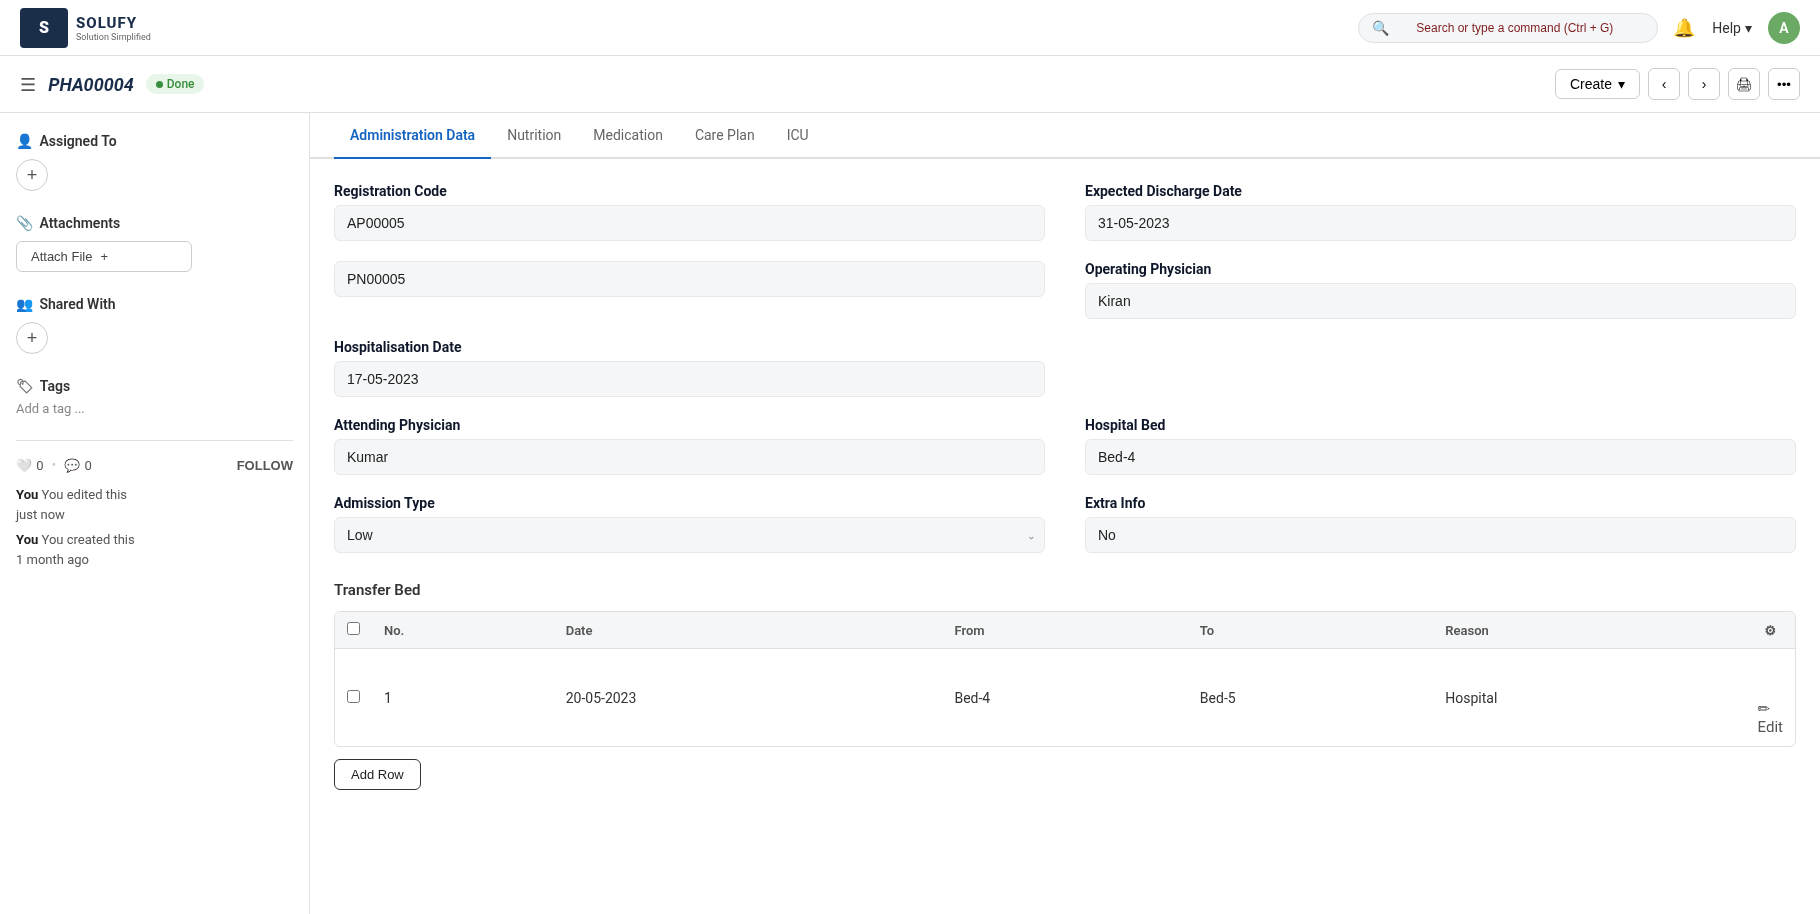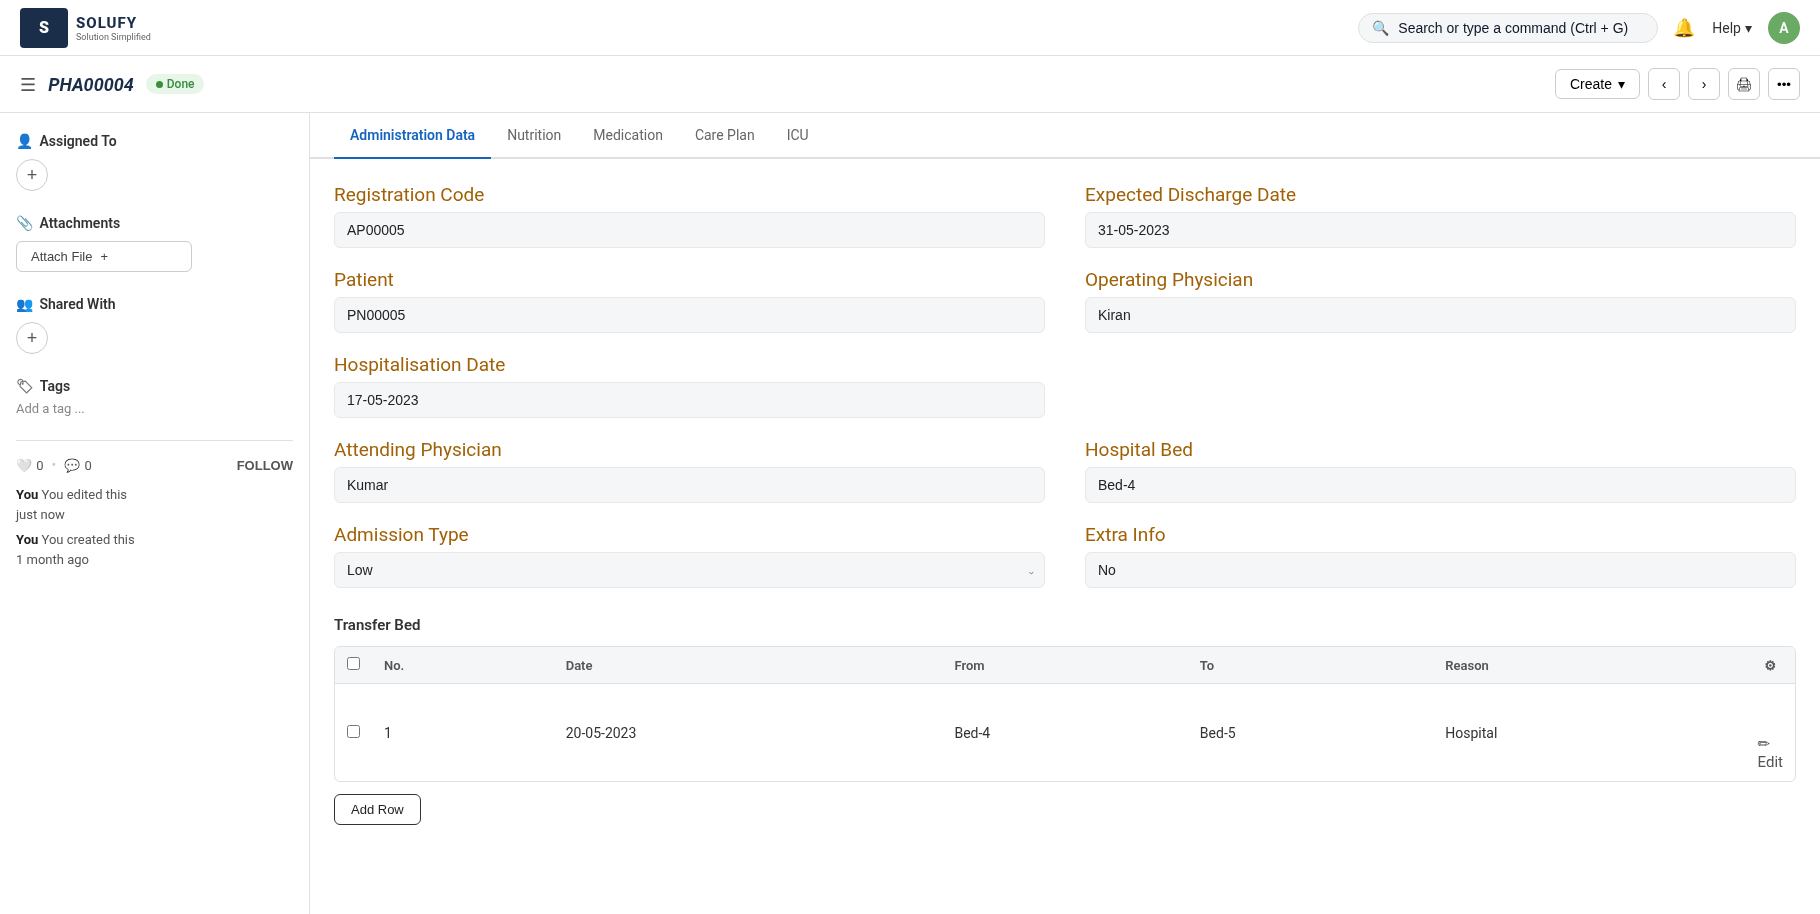--- a/index.html
+++ b/index.html
@@ -62,23 +62,24 @@
       border: 1px solid #e0e0e0;
       border-radius: 20px;
       padding: 6px 14px;
       width: 300px;
       gap: 8px;
     }
     .search-bar input {
       border: none;
       background: transparent;
       outline: none;
-      font-size: 14px;
-      color: #0f172a;
+      font-size: 12px;
+      color: #7f1d1d;
       width: 100%;
+      margin-left: 18px;
     }
     .header-icons {
       display: flex;
       align-items: center;
       gap: 16px;
     }
     .bell-icon {
       font-size: 18px;
       color: #555;
       cursor: pointer;
@@ -303,21 +304,21 @@
 
     
     .form-area { padding: 24px; }
     .form-grid {
       display: grid;
       grid-template-columns: 1fr 1fr;
       gap: 20px 40px;
       margin-bottom: 28px;
     }
     .form-group { display: flex; flex-direction: column; gap: 6px; }
-    .form-label { font-size: 19px; color: #a16207; }
+    .form-label { font-size: 14px; color: #0f172a; font-weight: bold; }
     .form-input {
       background: #f5f6f7;
       border: 1px solid #e8e8e8;
       border-radius: 6px;
       padding: 9px 12px;
       font-size: 14px;
       color: #222;
       outline: none;
     }
     .form-select {
@@ -521,21 +522,20 @@
           <label class="form-label">Registration Code</label>
           <input class="form-input" type="text" value="AP00005" style="">
         </div>
 
         <div class="form-group">
           <label class="form-label">Expected Discharge Date</label>
           <input class="form-input" type="text" value="31-05-2023" style="">
         </div>
 
         <div class="form-group">
-          <label class="form-label">Patient</label>
           <input class="form-input" type="text" value="PN00005" style="">
         </div>
 
         <div class="form-group">
           <label class="form-label">Operating Physician</label>
           <input class="form-input" type="text" value="Kiran" style="">
         </div>
 
         <div class="form-group">
           <label class="form-label">Hospitalisation Date</label>

